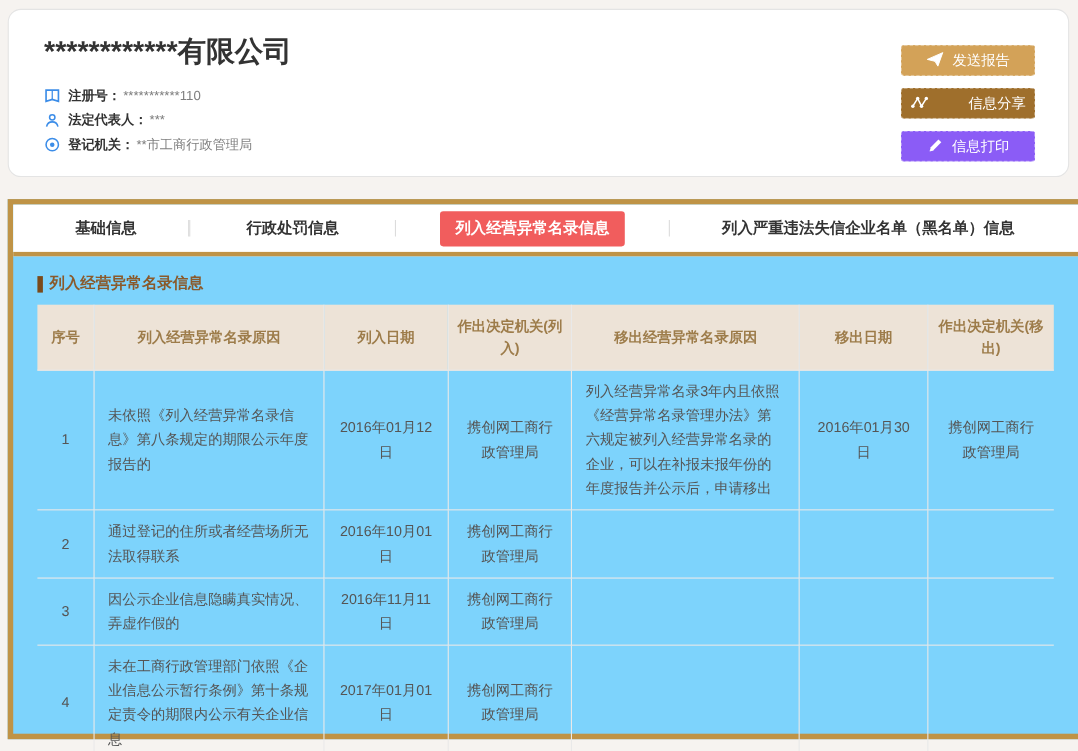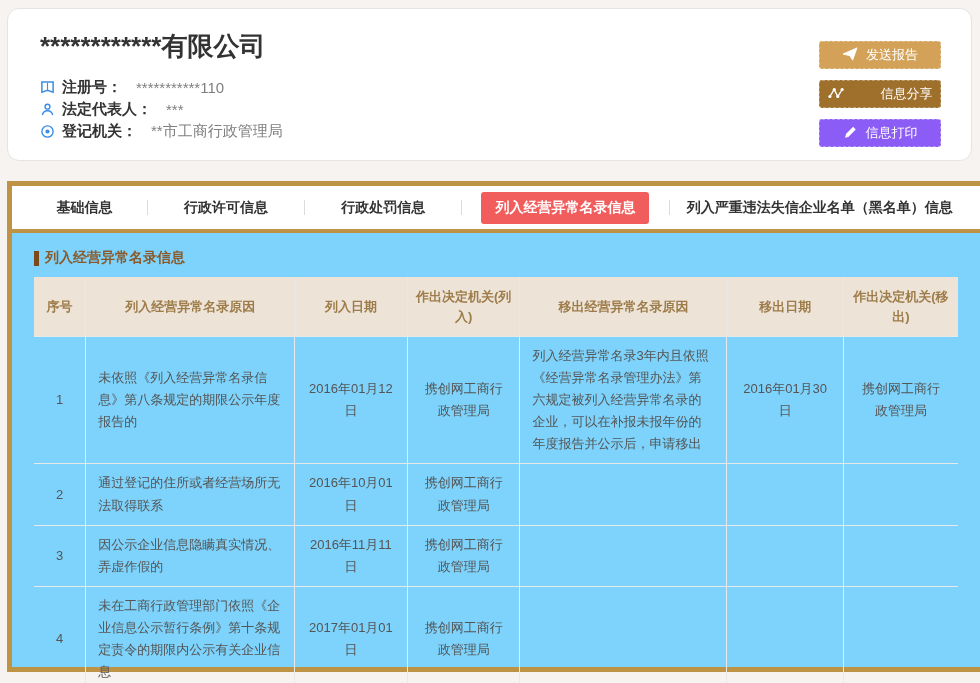--- a/index.html
+++ b/index.html
@@ -18,24 +18,24 @@
     background:#fff; border:1px solid #e4e4e4; border-radius:12px;
     padding:20px 28px 0 32px;
   }
   .title-row { display:flex; align-items:center; }
   .company-name { font-size:26px; font-weight:bold; color:#333; letter-spacing:0; }
   .badge { display:inline-block; font-size:13px; color:#fff; border-radius:3px;
            padding:4px 10px; margin-left:14px; white-space:nowrap; }
   .badge-status { background:#3e8ee0; }
   .badge-warning { background:#e95252; cursor:pointer; }
   .info-lines { margin-top:12px; }
-  .info-line { display:flex; align-items:center; height:22px; font-size:15px; }
+  .info-line { display:flex; align-items:center; height:22px; font-size:12px; }
   .info-icon { width:15px; height:15px; margin-right:7px; flex:none; display:inline-flex; }
   .info-label { font-weight:bold; color:#333; }
-  .info-value { color:#7f7f7f; margin-left:14px; }
+  .info-value { color:#7f7f7f; margin-left:2px; }
 
   
   .actions { position:absolute; right:30px; top:32px; display:flex; flex-direction:column; gap:11px; }
   .action-btn {
     width:122px; height:28px; border-radius:3px; color:#fff; font-size:13px;
     display:flex; align-items:center; justify-content:center; gap:8px;
     border:1px dashed rgba(255,255,255,0.35); cursor:pointer;
   }
   .btn-send  { background:#d3a258; }
   .btn-share { background:#9f6f2c;gap:37px; }
@@ -157,21 +157,20 @@
         <span>信息打印</span>
       </div>
     </div>
   </div>
 
   <div class="main-box">
 
     <div class="tab-bar">
       <div class="tab tab-f1"><span>基础信息</span></div>
       <div class="tab-divider"></div>
-      <div class="tab tab-f2"><span>行政许可信息</span></div>
       <div class="tab-divider"></div>
       <div class="tab tab-f3"><span>行政处罚信息</span></div>
       <div class="tab-divider"></div>
       <div class="tab tab-f4 active"><span>列入经营异常名录信息</span></div>
       <div class="tab-divider"></div>
       <div class="tab tab-f5"><span>列入严重违法失信企业名单（黑名单）信息</span></div>
     </div>
 
     <div class="content">
       <div class="section-title">

